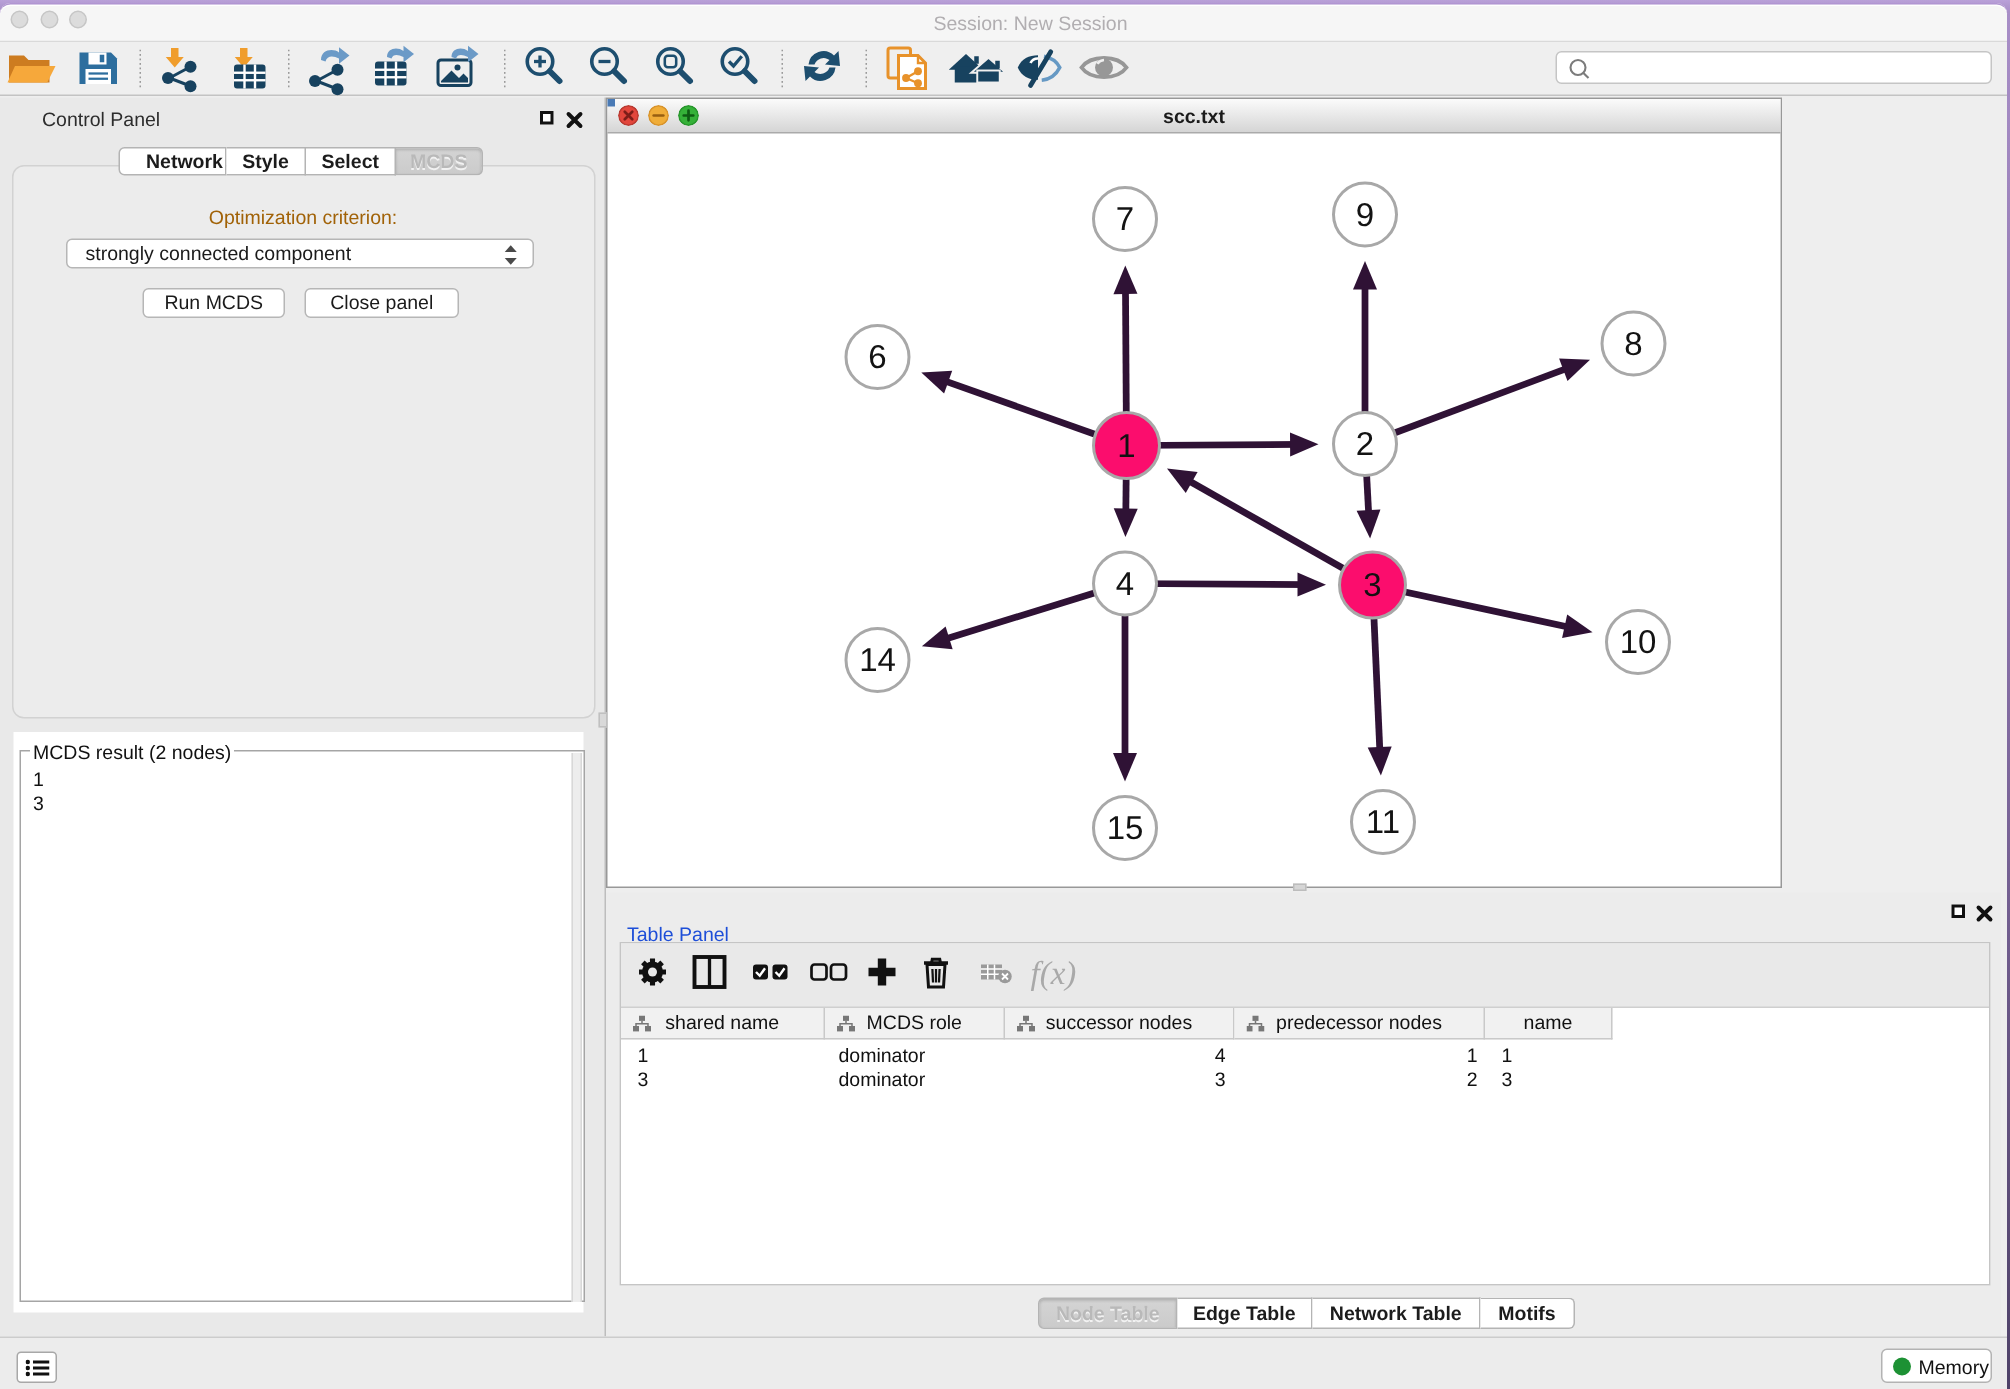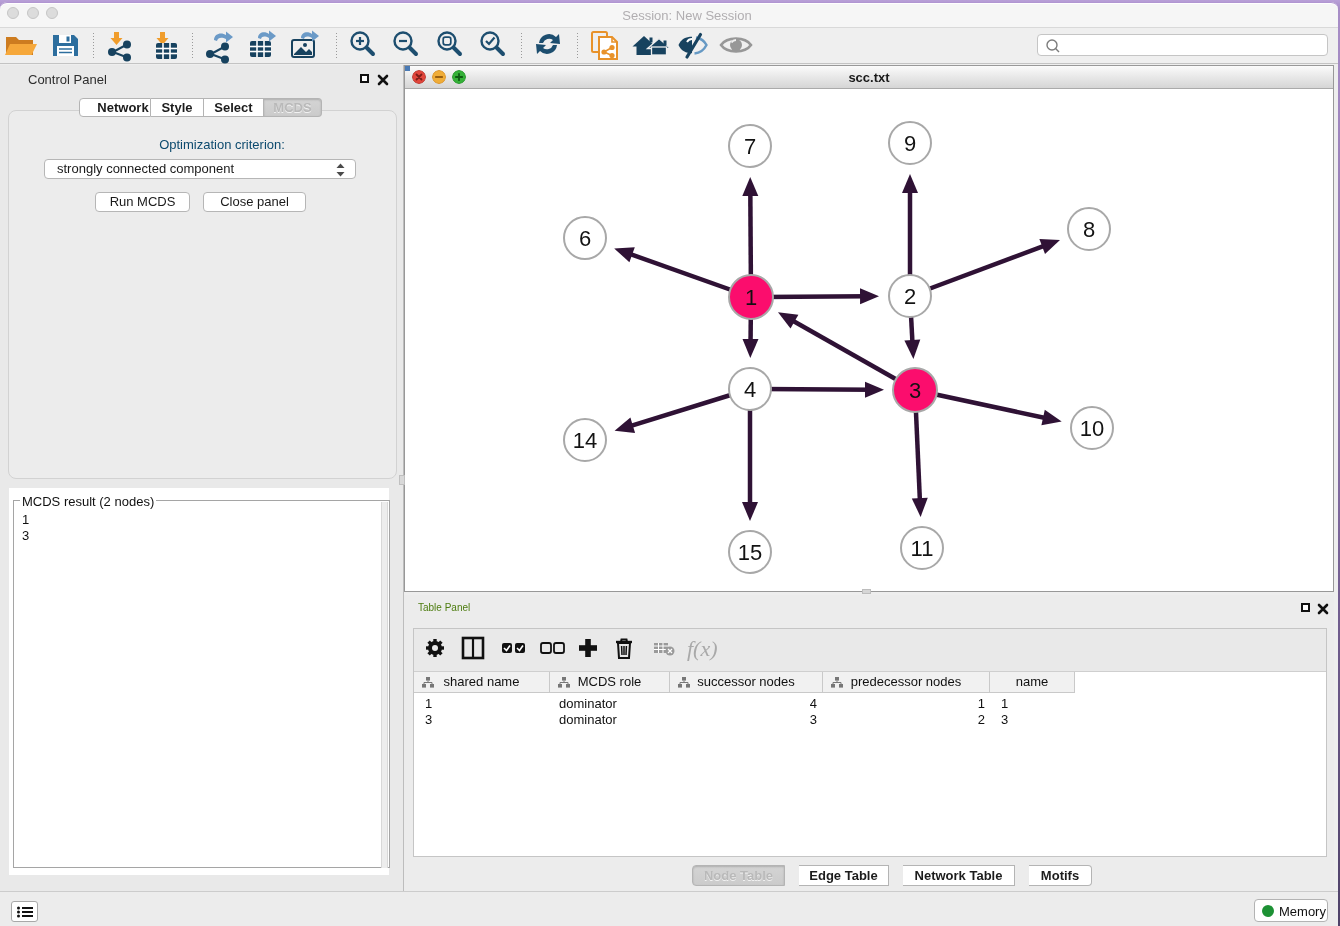--- a/index.html
+++ b/index.html
@@ -31,56 +31,56 @@
 .tabbar { position:absolute; display:flex; z-index:5; }
 .tabseg { height:19px; font-size:13px; font-weight:700; color:#1c1c1c; text-align:center;
   line-height:18px; background:#fff; border:1px solid #b4b4b4; border-left:none; }
 .tabseg.first { border-left:1px solid #b4b4b4; border-radius:4px 0 0 4px; }
 .tabseg.last { border-radius:0 4px 4px 0; }
 .tabseg.sel { background:linear-gradient(#d4d4d4,#cbcbcb); color:#b9b9b9;
   text-shadow:0 1px 0 #f2f2f2; box-shadow:inset 0 1px 2px rgba(0,0,0,0.18); }
 #cpbox { position:absolute; left:8px; top:45px; width:389px; height:369px;
   background:#ececec; border:1px solid #d2d2d2; border-radius:8px; }
 #optlabel { position:absolute; left:0; top:72px; width:404px; text-align:center;
-  font-size:13px; color:#0c4a6e;margin-left:20px; }
+  font-size:13px; color:#a16207; }
 #optselect { position:absolute; left:44px; top:94px; width:312px; height:20px;
   background:#fff; border:1px solid #b6b6b6; border-radius:4px;
   font-size:13px; color:#1a1a1a; line-height:18px; padding-left:12px; }
 .btn { position:absolute; height:20px; background:#fff; border:1px solid #b6b6b6;
   border-radius:4px; font-size:13px; color:#1a1a1a; text-align:center; line-height:18px; }
 #mcdsouter { position:absolute; left:9px; top:423px; width:380px; height:387px; background:#fff; }
 #mcdsbox { position:absolute; left:13px; top:435px; width:377px; height:368px;
   background:#fff; border:1px solid #a5a5a5; }
 #mcdslabel { position:absolute; left:20px; top:429px; background:#fff; padding:0 2px;
   font-size:13px; color:#111;text-align:center; }
 #mcdstext { position:absolute; left:22px; top:447px; font-size:13px; color:#111; line-height:16px; }
 #mcdsscroll { position:absolute; right:1px; top:1px; width:7px; height:366px;
   background:#ededed; border-left:1px solid #d8d8d8; border-right:1px solid #d8d8d8; }
 
-#netwin { position:absolute; left:404px; top:63px; width:930px; height:527px;
+#netwin { position:absolute; left:404px; top:63px; width:784px; height:527px;
   border:1px solid #989898; background:#fff; }
 #nettitle { position:absolute; left:0; top:0; width:100%; height:23px;
   background:linear-gradient(#fbfbfb,#d5d5d5); border-bottom:1px solid #aaaaaa; }
 #nettitletext { position:absolute; width:100%; text-align:center; top:4px;
   font-size:13px; font-weight:700; color:#1a1a1a; }
 .light { position:absolute; top:4px; width:14px; height:14px; border-radius:50%; }
 
 #tablepanel { position:absolute; left:404px; top:593px; width:930px; height:296px;
   background:#ececec; }
-#tptitle { position:absolute; left:14px; top:7px; font-size:10px; color:#4d7c0f; }
+#tptitle { position:absolute; left:14px; top:20px; font-size:13px; color:#1d4ed8; }
 #tablebox { position:absolute; left:9px; top:33px; width:914px; height:229px;
   background:#fff; border:1px solid #c5c5c5; }
 #tptoolbar { position:absolute; left:0; top:0; width:100%; height:43px;
   background:#e9e9e9; border-bottom:1px solid #cfcfcf; }
 #thead { position:absolute; left:0; top:43px; width:100%; height:21px;
   font-size:13px; color:#111; }
 .thcell { position:absolute; top:0; height:21px; border-right:1px solid #c9c9c9;
   border-bottom:1px solid #c9c9c9; background:#f1f1f1; text-align:center; line-height:20px; }
 .trow { position:absolute; font-size:13px; color:#111; height:16px; line-height:16px; }
-.tabbar2 { position:absolute; display:flex;gap:14px; }
+.tabbar2 { position:absolute; display:flex; }
 .tabbar2 .tabseg { height:21px; line-height:20px; }
 
 #statusbar { position:absolute; left:0; top:889px; width:100%; height:35px;
   background:#ececec; border-top:1px solid #cccccc;text-align:center; }
 #listbtn { position:absolute; left:11px; top:9px; width:27px; height:21px;
   background:#fff; border:1px solid #a8a8a8; border-radius:3px; }
 #membtn { position:absolute; left:1254px; top:7px; width:74px; height:23px;
   background:#fff; border:1px solid #b3b3b3; border-radius:4px;
   font-size:12px; color:#111; }
 </style>

